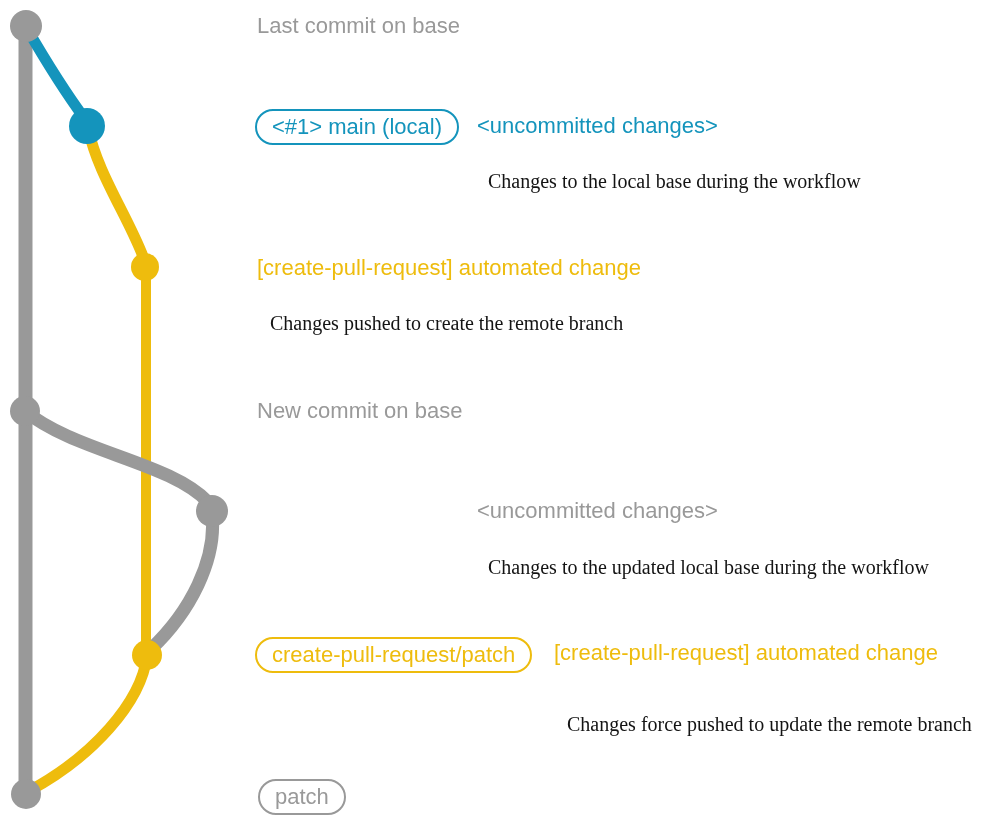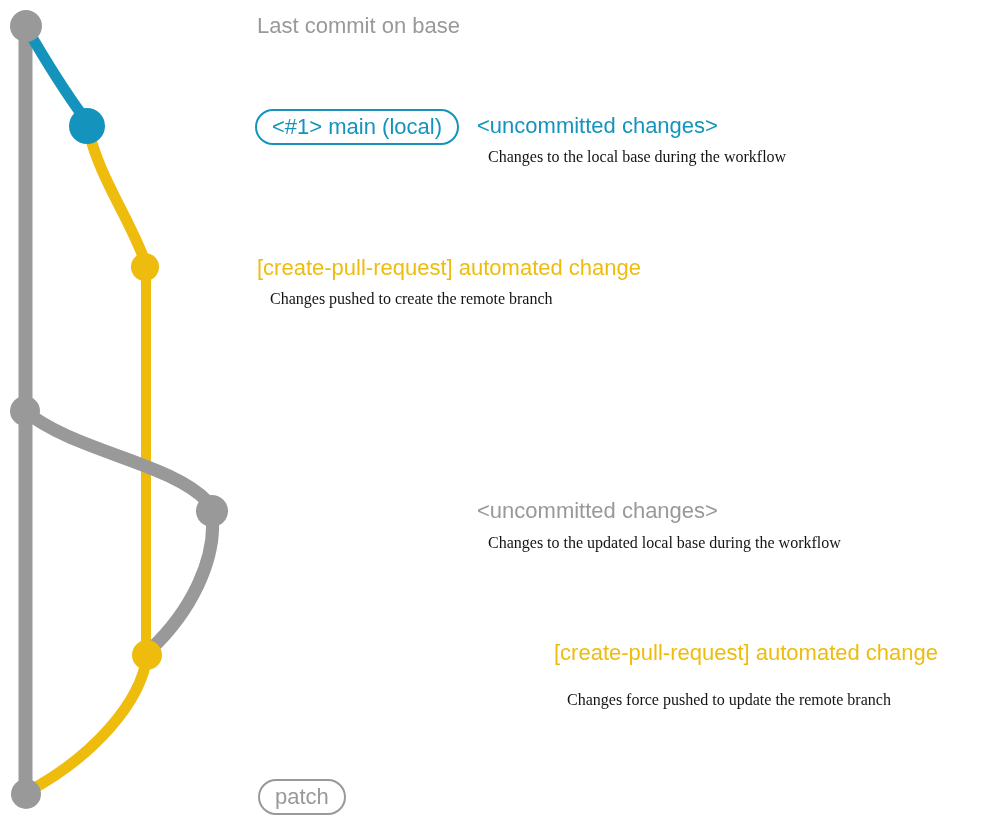--- a/index.html
+++ b/index.html
@@ -13,22 +13,22 @@
   .graph-svg{position:absolute; left:0; top:0;}
   .graph-svg path{fill:none; stroke-linecap:round;}
   .s-teal{stroke:var(--teal);} .s-yellow{stroke:var(--yellow);} .s-gray{stroke:var(--gray);}
   .f-teal{fill:var(--teal);} .f-yellow{fill:var(--yellow);} .f-gray{fill:var(--gray);}
 
   .lbl{
     position:absolute; font-size:22px; line-height:26px; white-space:nowrap;
     font-family:"Liberation Sans",sans-serif;
   }
   .desc{
-    position:absolute; font-size:16px; line-height:26px; white-space:nowrap;
-    font-family:"Liberation Serif",serif; color:var(--ink);
+    position:absolute; font-size:20px; line-height:26px; white-space:nowrap;
+    font-family:"Liberation Serif",serif; color:var(--ink);margin-top:24px;
   }
   .badge{
     position:absolute; box-sizing:border-box; height:36px; display:flex; align-items:center;
     padding:2px 15px; border:2px solid currentColor; border-radius:18px;
     font-size:22px; white-space:nowrap; background:var(--bg);
     font-family:"Liberation Sans",sans-serif;
   }
   .c-teal{color:var(--teal);} .c-yellow{color:var(--yellow);} .c-gray{color:var(--gray);}
 </style>
 </head>
@@ -63,22 +63,24 @@
 
   <div class="lbl c-gray" style="left:257px; top:13px;">Last commit on base</div>
 
   <div class="badge c-teal" style="left:255px; top:109px;">&lt;#1&gt; main (local)</div>
   <div class="lbl c-teal" style="left:477px; top:113px;">&lt;uncommitted changes&gt;</div>
   <div class="desc" style="left:488px; top:144px;">Changes to the local base during the workflow</div>
 
   <div class="lbl c-yellow" style="left:257px; top:255px;">[create-pull-request] automated change</div>
   <div class="desc" style="left:270px; top:286px;">Changes pushed to create the remote branch</div>
 
+  <div class="lbl c-gray" style="left:257px; top:398px;">New commit on base</div>
 
   <div class="lbl c-gray" style="left:477px; top:498px;">&lt;uncommitted changes&gt;</div>
   <div class="desc" style="left:488px; top:530px;">Changes to the updated local base during the workflow</div>
 
+  <div class="badge c-yellow" style="left:255px; top:637px;">create-pull-request/patch</div>
   <div class="lbl c-yellow" style="left:554px; top:640px;">[create-pull-request] automated change</div>
   <div class="desc" style="left:567px; top:687px;">Changes force pushed to update the remote branch</div>
 
   <div class="badge c-gray" style="left:258px; top:779px;">patch</div>
 
 </div>
 
 </body></html>

